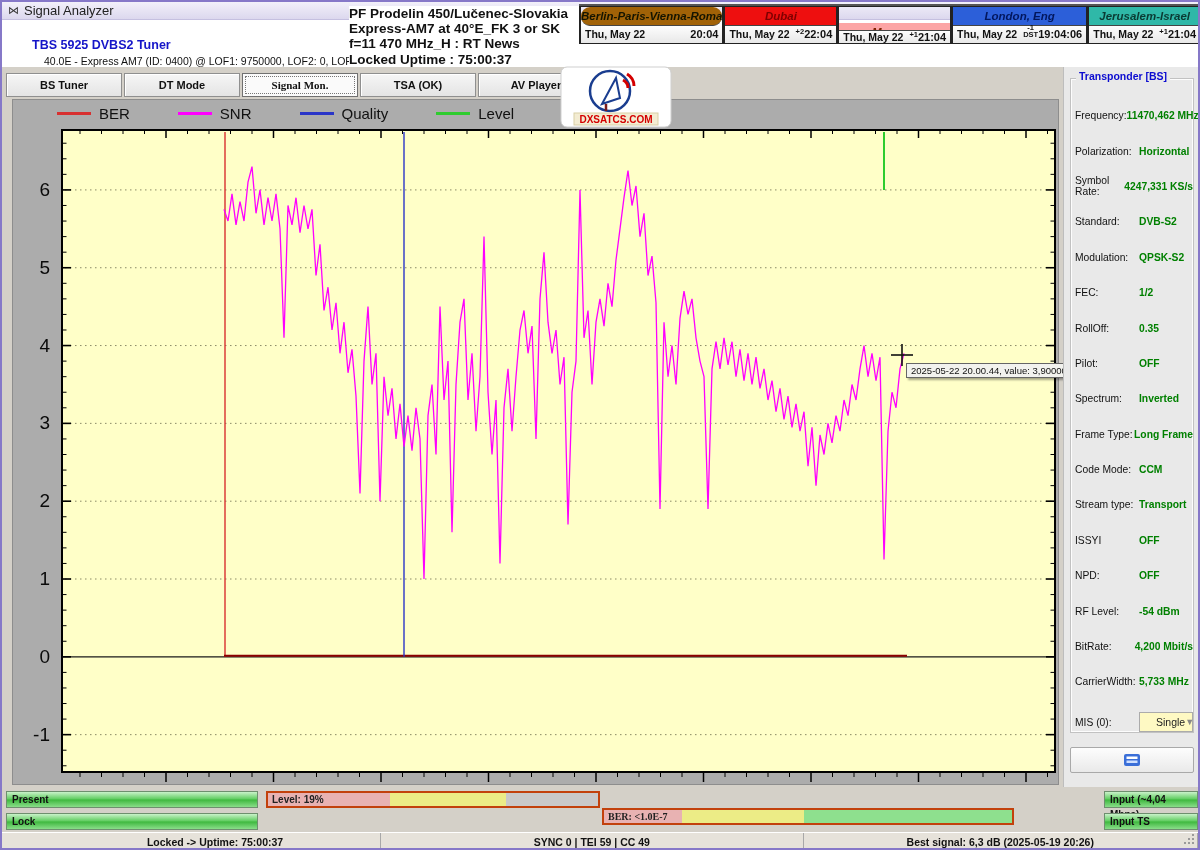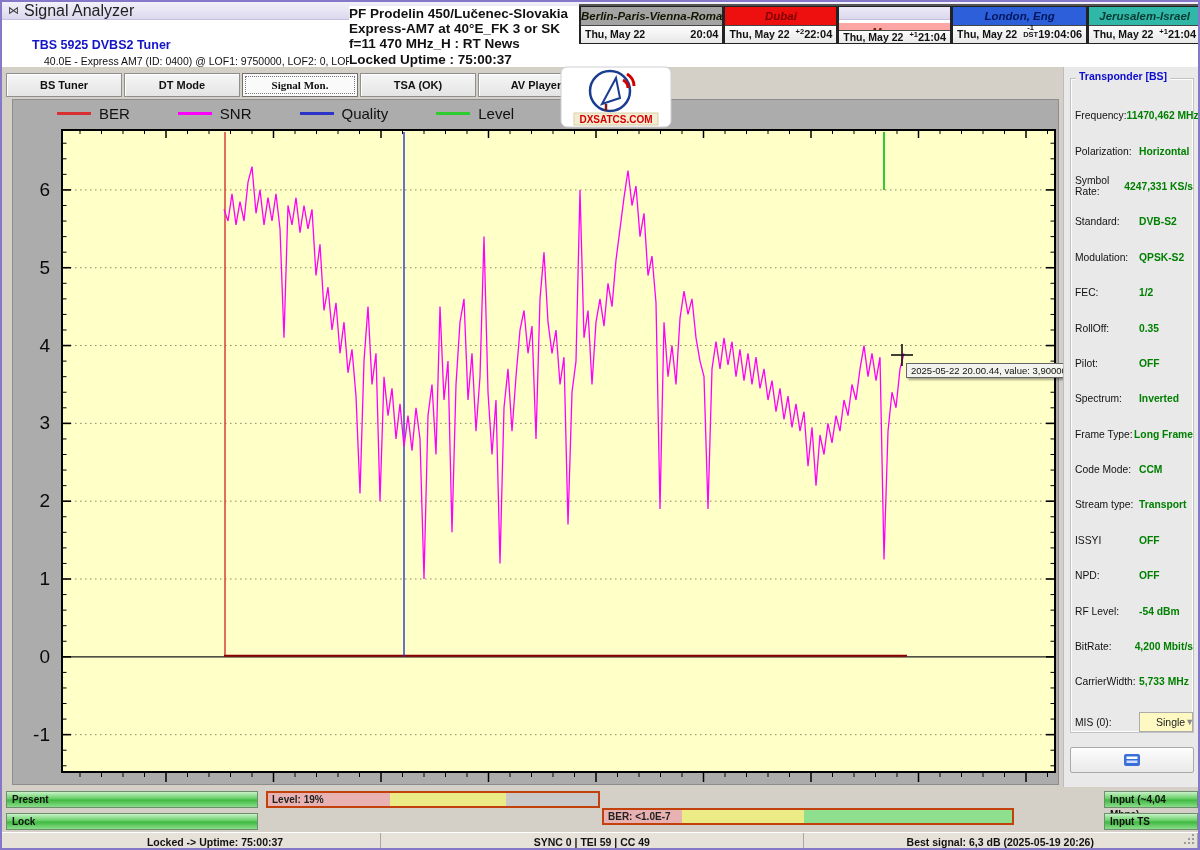--- a/index.html
+++ b/index.html
@@ -8,21 +8,21 @@
     font-family:"Liberation Sans", sans-serif;
     background:#d4d0c8;
     position:relative;
     border:2px solid #8678c8;
     overflow:hidden;
   }
   .abs { position:absolute; }
 
   
   #titlebar { left:0; top:0; width:1200px; height:18px; background:linear-gradient(#f2f0fa,#dcd8ee); border-bottom:1px solid #c5c0e0; display:flex; align-items:center; gap:5px; padding-left:6px; }
-  #titlebar .ttl { font-size:16px; color:#222; }
+  #titlebar .ttl { font-size:13px; color:#222; }
   #titlebar .ico { font-size:11px; color:#333; }
   #header-bg { left:0; top:18px; width:1200px; height:47px; background:#ffffff; }
   #device-name { left:30px; top:36px; font-size:12.5px; font-weight:bold; color:#1515c8; }
   #tuner-info { left:42px; top:53px; font-size:10.5px; color:#111; }
   #annotation { left:347px; top:4px; width:230px; height:61px; background:#fff; font-size:13.5px; font-weight:bold; color:#111; line-height:15.2px; }
 
   
   #clocks { left:577px; top:2px; width:620px; height:40px; display:flex; border-top:2px solid #555; }
   .clock { flex:1; border:1px solid #222; border-left-width:2px; display:flex; flex-direction:column; }
   .clock-name { height:20px; font-size:11.5px; font-weight:bold; font-style:italic; text-align:center; line-height:19px; border-bottom:1px solid #444; white-space:nowrap; overflow:hidden; }
@@ -86,21 +86,21 @@
 <div id="tuner-info" class="abs">40.0E - Express AM7 (ID: 0400) @ LOF1: 9750000, LOF2: 0, LOFSW: 0</div>
 <div id="annotation" class="abs">
     <div>PF Prodelin 450/Lučenec-Slovakia</div>
     <div>Express-AM7 at 40°E_FK 3 or SK</div>
     <div>f=11 470 MHz_H : RT News</div>
     <div>Locked Uptime : 75:00:37</div>
   </div>
 
 <div id="clocks" class="abs">
     <div class="clock">
-      <div class="clock-name" style="background: #a3a3a3; color: rgb(20, 20, 0);">Berlin-Paris-Vienna-Roma</div>
+      <div class="clock-name" style="background: #a16207; color: rgb(20, 20, 0); border-radius: 9px;">Berlin-Paris-Vienna-Roma</div>
       <div class="clock-time">
         <span class="clock-date">Thu, May 22</span>
         <span class="clock-hhmm">20:04</span>
       </div>
     </div>
     <div class="clock">
       <div class="clock-name" style="background: rgb(238, 15, 15); color: rgb(126, 0, 0);">Dubai</div>
       <div class="clock-time">
         <span class="clock-date">Thu, May 22</span>
         <span class="clock-off">+2</span>
@@ -466,21 +466,21 @@
 </div>
 
 <div id="bottom-rows">
     <div class="abs gbtn" style="left: 4px; top: 789px; width: 252px;">Present</div>
     <div class="abs tbar" style="left: 264px; top: 789px; width: 334px;">
       <div class="tseg" style="left: 0%; width: 37%; background: rgb(232, 178, 178);"></div>
       <div class="tseg" style="left: 37%; width: 35%; background: rgb(236, 236, 134);"></div>
       <div class="tseg" style="left: 72%; width: 28%; background: rgb(201, 201, 201);"></div>
       <div class="tlab">Level: 19%</div>
     </div>
-    <div class="abs tbar" style="left: 600px; top: 789px; width: 412px;">
+    <div class="abs tbar" style="left: 600px; top: 789px; width: 412px; font-family: Liberation Serif, serif;">
       <div class="tseg" style="left: 0%; width: 19%; background: rgb(232, 178, 178);"></div>
       <div class="tseg" style="left: 19%; width: 30%; background: rgb(236, 236, 134);"></div>
       <div class="tseg" style="left: 49%; width: 51%; background: rgb(142, 224, 142);"></div>
       <div class="tlab">BER: &lt;1.0E-7</div>
     </div>
     <div class="abs gbtn" style="left: 1102px; top: 789px; width: 94px;">Input (~4,04 Mbps)</div>
     <div class="abs gbtn" style="left: 4px; top: 811px; width: 252px;">Lock</div>
     <div class="abs tbar" style="left: 264px; top: 811px; width: 334px;">
       <div class="tseg" style="left: 0%; width: 38%; background: rgb(232, 178, 178);"></div>
       <div class="tseg" style="left: 38%; width: 62%; background: rgb(236, 236, 134);"></div>

